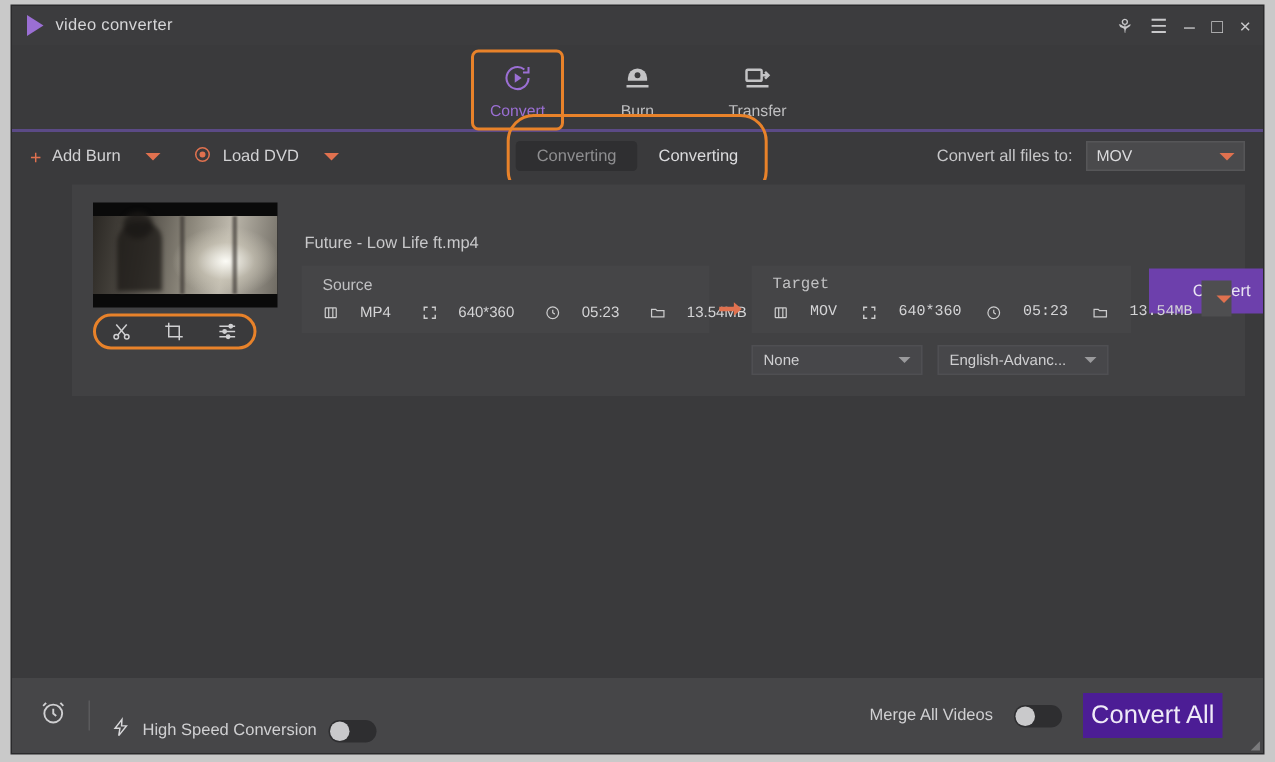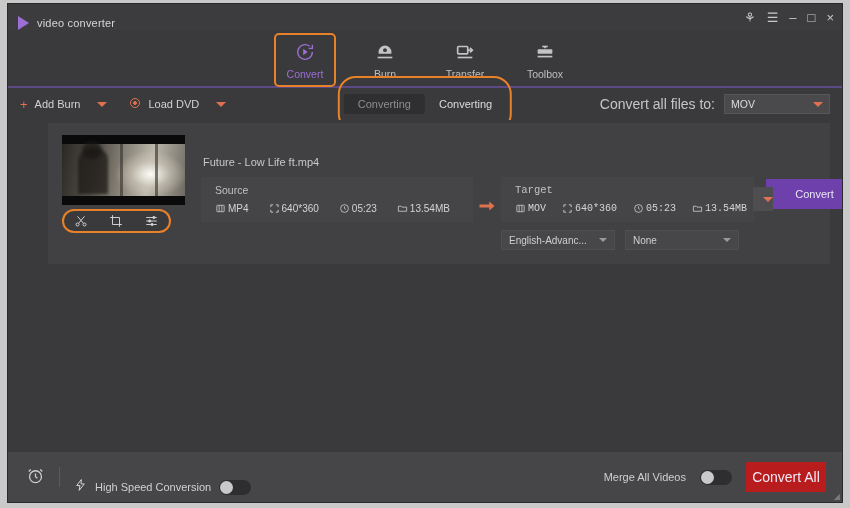--- a/index.html
+++ b/index.html
@@ -18,21 +18,21 @@
     overflow: hidden;
     display: flex;
     flex-direction: column;
   }
 
   
   .titlebar {
     height: 26px;
     background: #3c3c3e;
     display: flex;
-    align-items: flex-end;
+    align-items: center;
     padding: 0 17px 0 10px;
     flex: none;
     position: relative;
   }
   .brand { display: flex; align-items: center; gap: 8px; }
   .brand-play {
     width: 0; height: 0;
     border-left: 11px solid #9b6fd4;
     border-top: 7px solid transparent;
     border-bottom: 7px solid transparent;
@@ -118,21 +118,21 @@
     padding: 4px 14px;
     border-radius: 3px;
   }
   .seg.on { background: #2f2f31; color: #8e8e90; }
   .seg.off { color: #dcdcde; }
 
   .convert-all-to {
     position: absolute; right: 12px;
     display: flex; align-items: center; gap: 9px;
   }
-  .cat-label { font-size: 14px; color: #c6c6c8; }
+  .cat-label { font-size: 11px; color: #c6c6c8; }
   .cat-select {
     width: 92px; height: 18px;
     background: #4a4a4c;
     border: 1px solid #565658;
     display: flex; align-items: center;
     padding: 0 6px;
     justify-content: space-between;
     font-size: 10.5px; color: #dcdcde;
   }
   .cat-select .caret { margin-left: 0; }
@@ -194,21 +194,21 @@
   .info-col { flex: 1; display: flex; flex-direction: column; padding-top: 21px; }
   .info-row { display: flex; align-items: flex-start; gap: 0; }
 
   .panel {
     background: #454547;
     padding: 7px 14px 8px 14px;
     box-sizing: border-box;
   }
   .panel-title { font-size: 10.5px; color: #c0c0c2; margin-bottom: 7px; }
   .meta { display: flex; align-items: center; gap: 20px; }
-  .meta-item { display: flex; align-items: center; gap: 2px; font-size: 10px; color: #d4d4d6; }
+  .meta-item { display: flex; align-items: center; gap: 14px; font-size: 10px; color: #d4d4d6; }
   .meta-item svg { display: block; }
 
   .src-panel { width: 272px; }
   .arrow-sep {
     width: 28px; display: flex; align-items: center; justify-content: center;
     padding-top: 22px;
   }
   .tgt-panel { width: 253px; position: relative; display: flex; align-items: center; font-family: Liberation Mono, monospace; }
   .tgt-inner { flex: 1; }
   .tgt-caret-box {
@@ -253,28 +253,28 @@
   .toggle {
     width: 32px; height: 15px; border-radius: 8px;
     background: #2e2e30; position: relative;
   }
   .toggle .knob {
     position: absolute; left: 1px; top: 1px;
     width: 13px; height: 13px; border-radius: 50%;
     background: #c9c9cb;
   }
   .foot-right {
-    position: absolute; right: 16px;
+    position: absolute; right: 27px;
     display: flex; align-items: center; gap: 14px;
   }
   .merge-label { font-size: 11px; color: #d0d0d2; }
   .convert-all-btn {
-    width: 80px; height: 30px;
-    background: #b91c1c;
-    color: #efeaf7; font-size: 14px;
+    width: 93px; height: 30px;
+    background: #4c1d95;
+    color: #efeaf7; font-size: 17px;
     display: flex; align-items: center; justify-content: center;
   }
   .corner {
     position: absolute; right: 2px; bottom: 1px;
     color: #7a7a7c; font-size: 8px;
   }
 </style>
 </head>
 <body>
 
@@ -325,31 +325,20 @@
           <svg width="22" height="22" viewBox="0 0 24 24" fill="none" stroke="#c3c3c5" stroke-width="1.8">
             <rect x="4" y="6" width="11" height="8" rx="1"></rect>
             <path d="M15 10h5"></path>
               <path d="M17.5 7.5L20 10l-2.5 2.5"></path>
             <path d="M4 18h16"></path>
           </svg>
         </span>
         <span class="nav-label">Transfer</span>
       </div>
 
-      <div class="nav-item">
-        <span class="nav-ico">
-          <svg width="22" height="22" viewBox="0 0 24 24" fill="none" stroke="#c3c3c5" stroke-width="1.8">
-            <path d="M9 6h6"></path>
-              <path d="M12 6v2"></path>
-            <rect x="4" y="9" width="16" height="5" rx="1" fill="#c3c3c5" stroke="none"></rect>
-            <path d="M4 17h16"></path>
-          </svg>
-        </span>
-        <span class="nav-label">Toolbox</span>
-      </div>
 
     </div>
     <div class="nav-rule"></div>
   </div>
 
   <div class="toolbar">
 
     <div class="tb-btn">
       <span class="gly">+</span>
       <span>Add Burn</span>
@@ -511,25 +500,25 @@
                 <span class="caret"></span>
               </div>
             </div>
 
             <div class="convert-btn">Convert</div>
 
           </div>
 
           <div class="sub-selects">
             <div class="sub-select">
-              <span>English-Advanc...</span>
+              <span>None</span>
               <span class="caret gray"></span>
             </div>
             <div class="sub-select">
-              <span>None</span>
+              <span>English-Advanc...</span>
               <span class="caret gray"></span>
             </div>
           </div>
 
         </div>
       </div>
 
     </div>
   </div>
 

